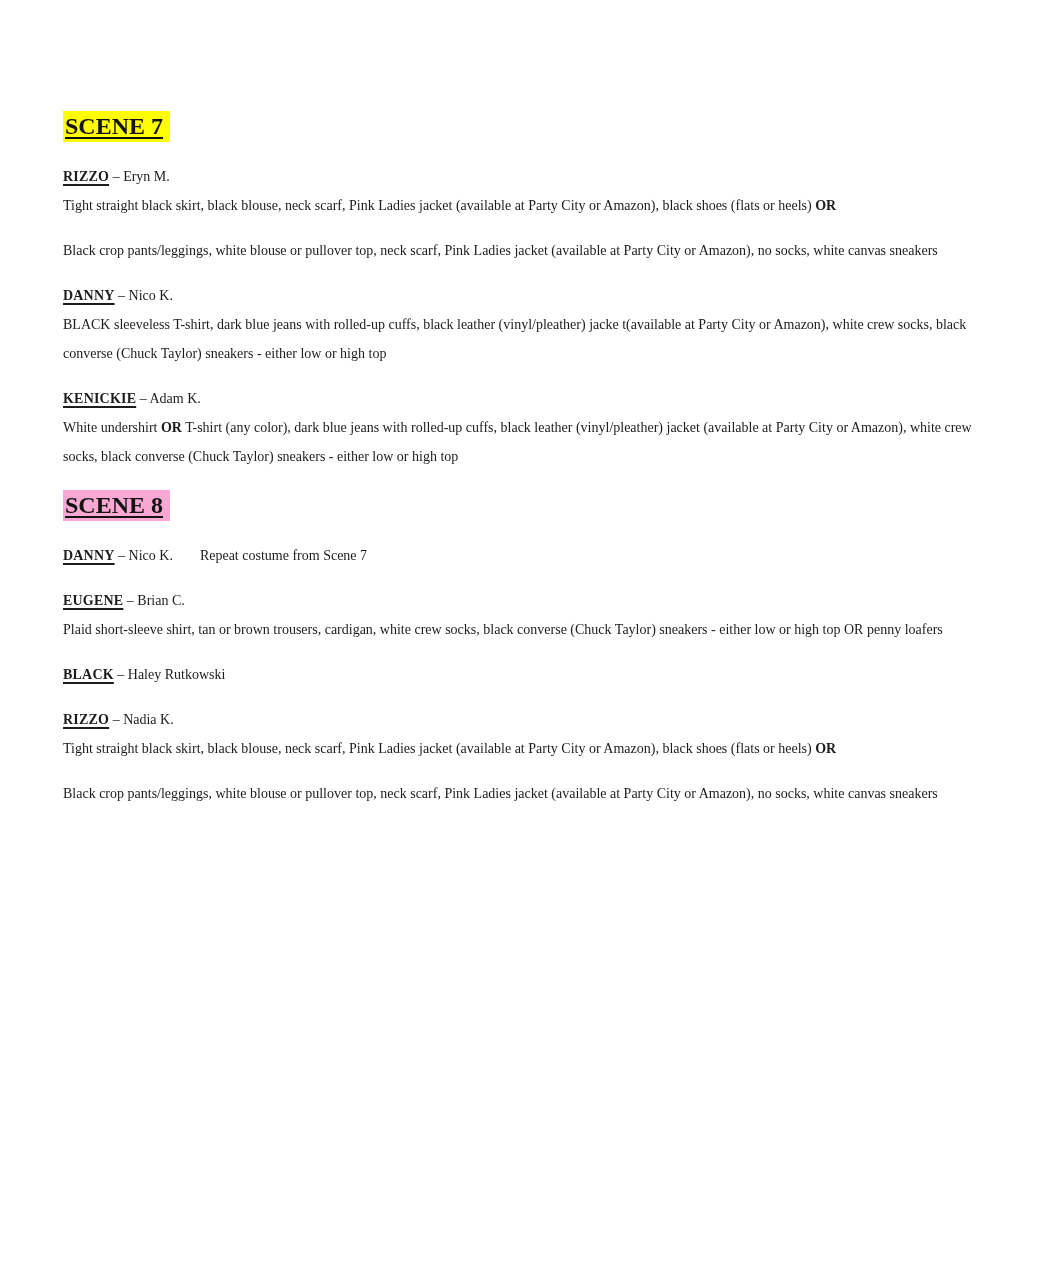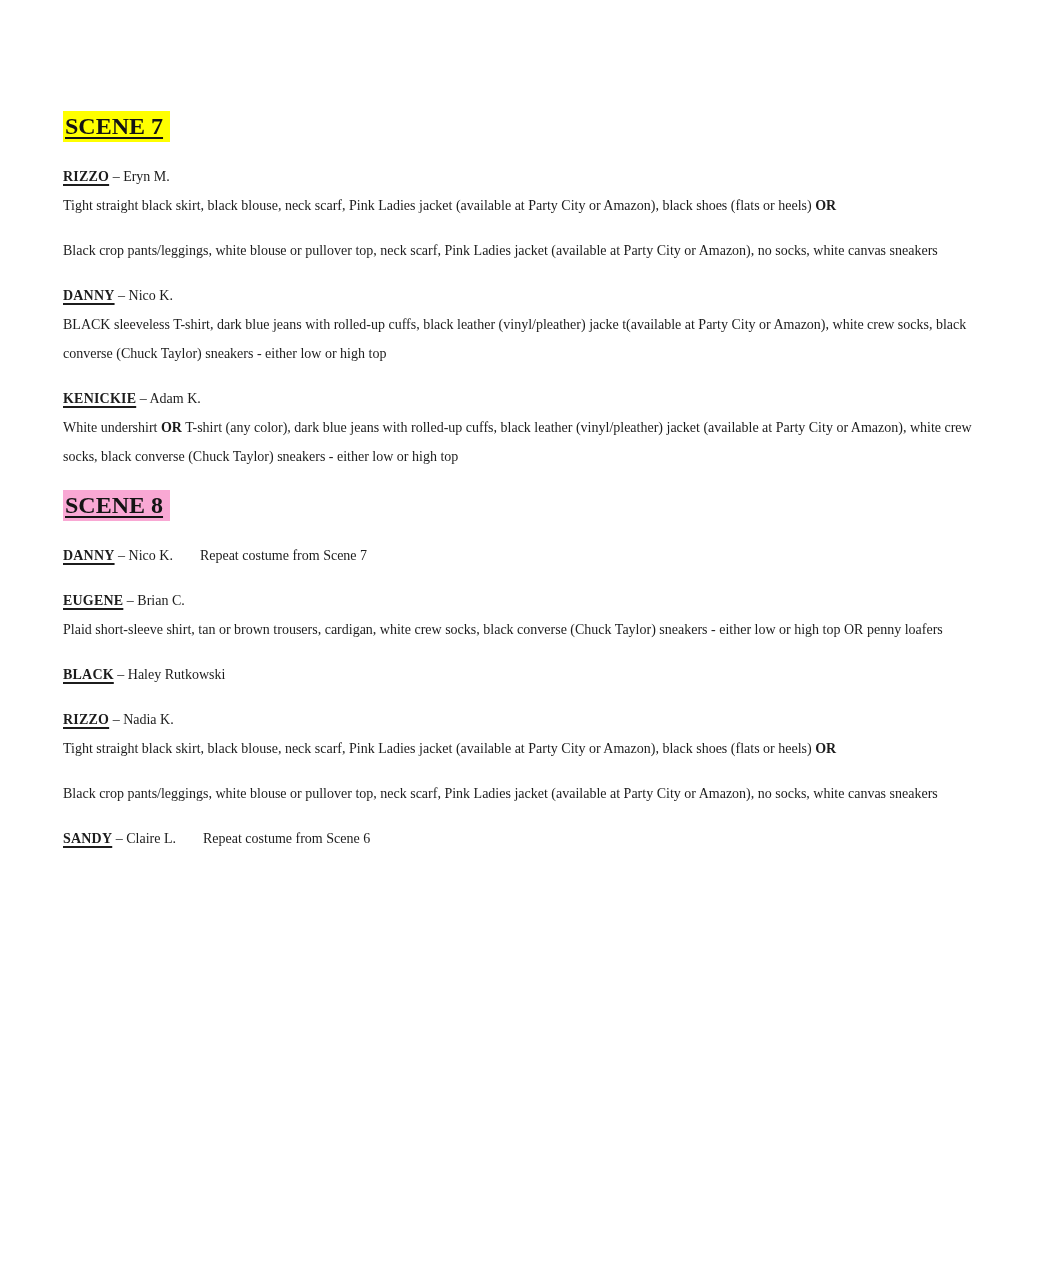--- a/index.html
+++ b/index.html
@@ -87,17 +87,14 @@
         <p class="para"><span class="seg">Plaid short-sleeve shirt, tan or brown trousers, cardigan, white crew socks, black converse (Chuck Taylor) sneakers - either low or high top OR penny loafers</span></p>
       </section>
       <section class="char-block">
         <p class="char-line"><span class="char-name">BLACK</span> <span class="char-actor">– Haley Rutkowski</span></p>
       </section>
       <section class="char-block">
         <p class="char-line"><span class="char-name">RIZZO</span> <span class="char-actor">– Nadia K.</span></p>
         <p class="para"><span class="seg">Tight straight black skirt, black blouse, neck scarf, Pink Ladies jacket (available at Party City or Amazon), black shoes (flats or heels) </span><strong class="seg seg-bold">OR</strong></p>
         <p class="para"><span class="seg">Black crop pants/leggings, white blouse or pullover top, neck scarf, Pink Ladies jacket (available at Party City or Amazon), no socks, white canvas sneakers</span></p>
       </section>
-      <section class="char-block">
-        <p class="char-line"><span class="char-name">SANDY</span> <span class="char-actor">– Claire L.</span><span class="char-note">Repeat costume from Scene 6</span></p>
-      </section>
     </div>
 </main>
 
 </body></html>

